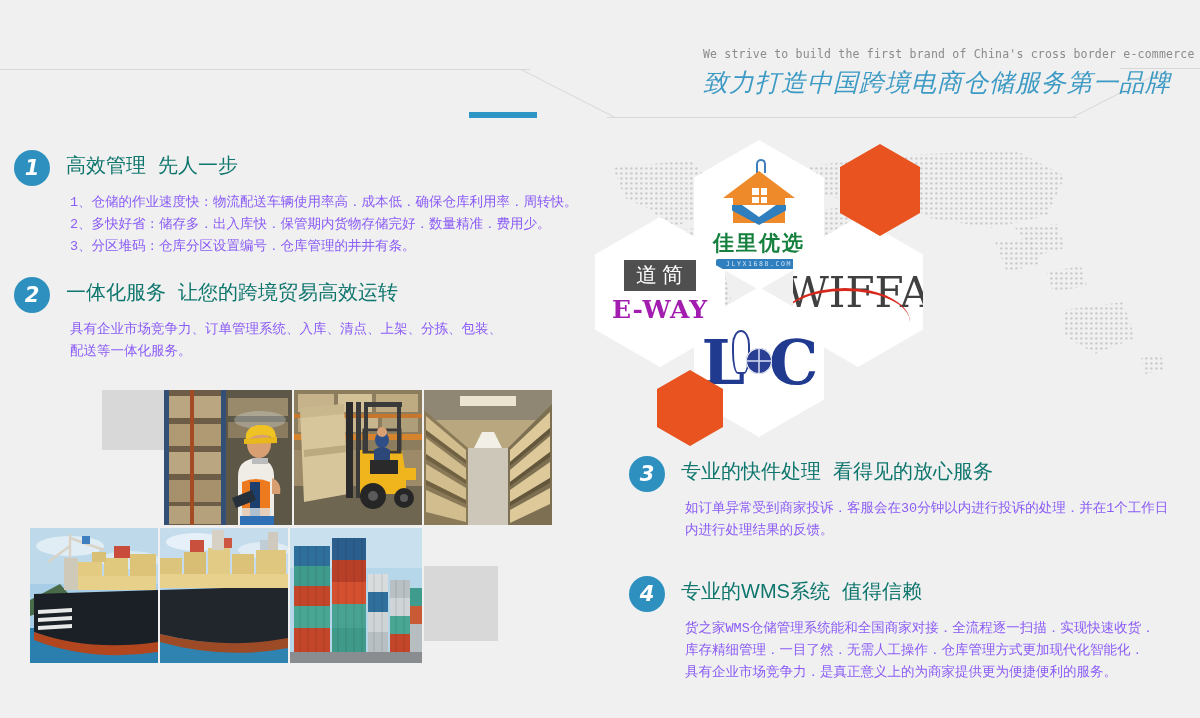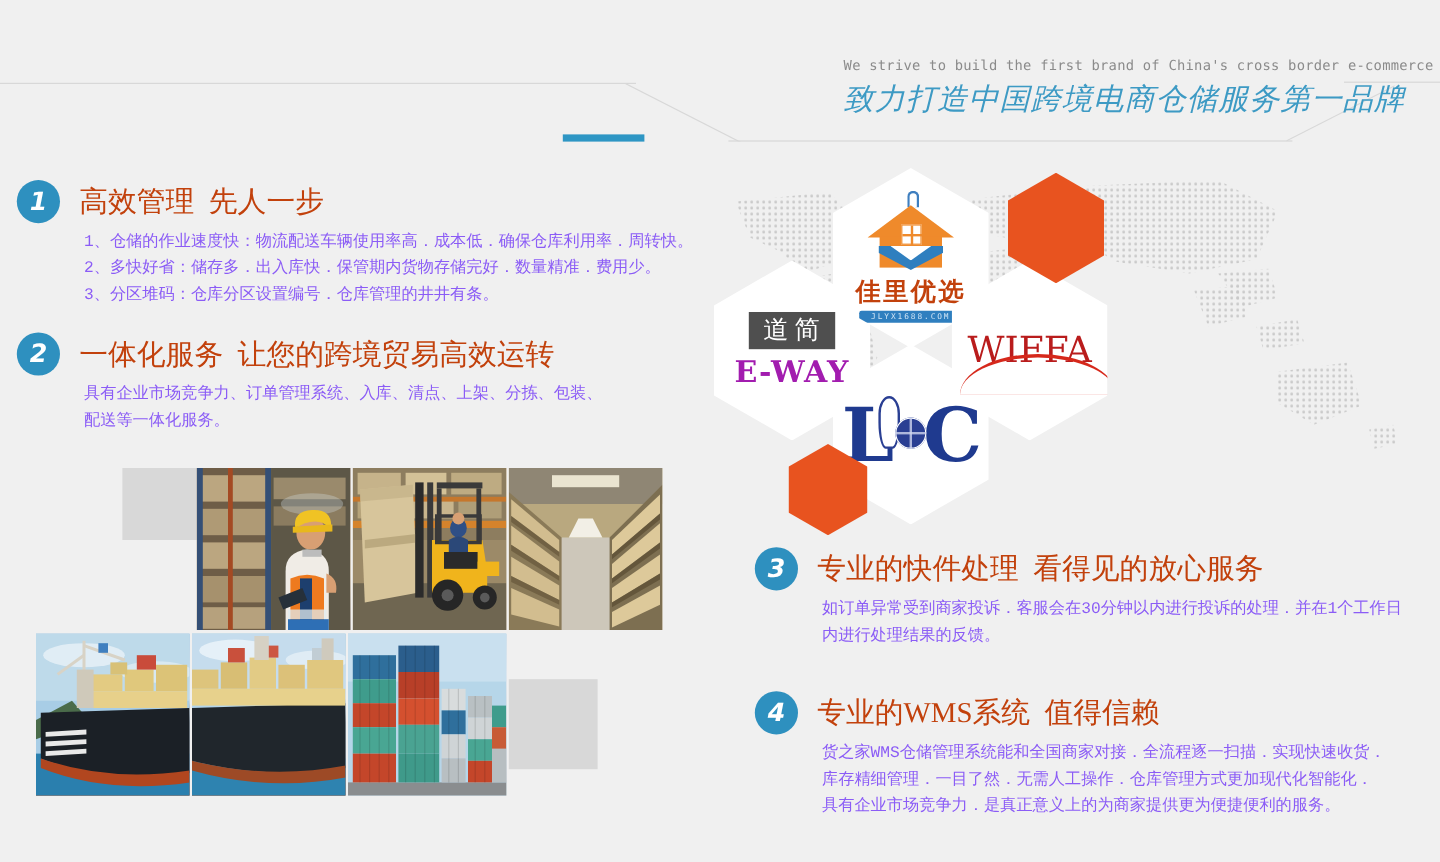--- a/index.html
+++ b/index.html
@@ -75,22 +75,22 @@
   .badge {
     position: absolute; left: 0; top: 0;
     width: 36px; height: 36px; border-radius: 50%;
     background: #2e90bf;
     color: #ffffff; font-size: 21px; font-weight: bold; font-style: italic;
     line-height: 36px; text-align: center;
     font-family: "DejaVu Sans", "Liberation Sans", sans-serif;
   }
   .sec-title {
     position: absolute; left: 52px; top: 2px;
-    font-size: 24px; color: #c2410c; white-space: nowrap;
-    font-family: Liberation Serif, serif;
+    font-size: 20px; color: #0f766e; white-space: nowrap;
+    font-family: Liberation Sans, sans-serif;
   }
   .sec-title .gap { display: inline-block; width: 12px; }
   .sec-body { position: absolute; left: 56px; top: 42px; }
   .sec-body p {
     font-size: 13.5px; color: #8b5cf6; line-height: 22px; white-space: nowrap;
     font-family: Liberation Mono, monospace;
   }
 
   
   .photos { position: absolute; left: 30px; top: 390px; width: 530px; height: 275px; }
@@ -151,21 +151,21 @@
     position: absolute; left: 9px; top: 38px; width: 54px; height: 20px;
     background: #2f7fbf;
     clip-path: polygon(0 0, 100% 0, 100% 28%, 50% 100%, 0 28%);
   }
   .jl-book-w {
     position: absolute; left: 19px; top: 38px; width: 34px; height: 12px;
     background: #ffffff;
     clip-path: polygon(0 0, 100% 0, 50% 100%);
   }
   .jl-name {
-    font-size: 21px; color: #c2410c; font-weight: bold; letter-spacing: 2px;
+    font-size: 21px; color: #15803d; font-weight: bold; letter-spacing: 2px;
     margin-top: 4px; font-family: "DejaVu Sans","Liberation Sans",sans-serif;
   }
   .jl-dom {
     margin-top: 2px; background: #2f7fbf; color: #cfe4f5;
     font-size: 6.5px; letter-spacing: 1.6px; padding: 1px 10px; border-radius: 2px;
     font-family: "DejaVu Sans Mono","Liberation Mono",monospace;
   }
 
   
   .lc { position: relative; font-family: "DejaVu Serif","Liberation Serif",serif;
@@ -186,21 +186,21 @@
   .lc-bird {
     position: absolute; left: 30px; top: 4px; width: 18px; height: 44px;
     background: #ffffff; border: 2px solid #2a3f93;
     border-radius: 60% 60% 40% 40% / 40% 40% 60% 60%;
   }
 
   
   .wiffa {
     position: relative;
     font-family: "DejaVu Serif","Liberation Serif",serif;
-    font-size: 30px; color: #b91c1c; letter-spacing: 0px;
+    font-size: 42px; color: #404040; letter-spacing: 0px;
   }
   .wiffa-arc {
     position: absolute; left: -6px; top: 20px; width: 130px; height: 34px;
     border-top: 3px solid #d6281b;
     border-radius: 50% / 100% 100% 0 0;
   }
 </style>
 </head>
 <body>
 

